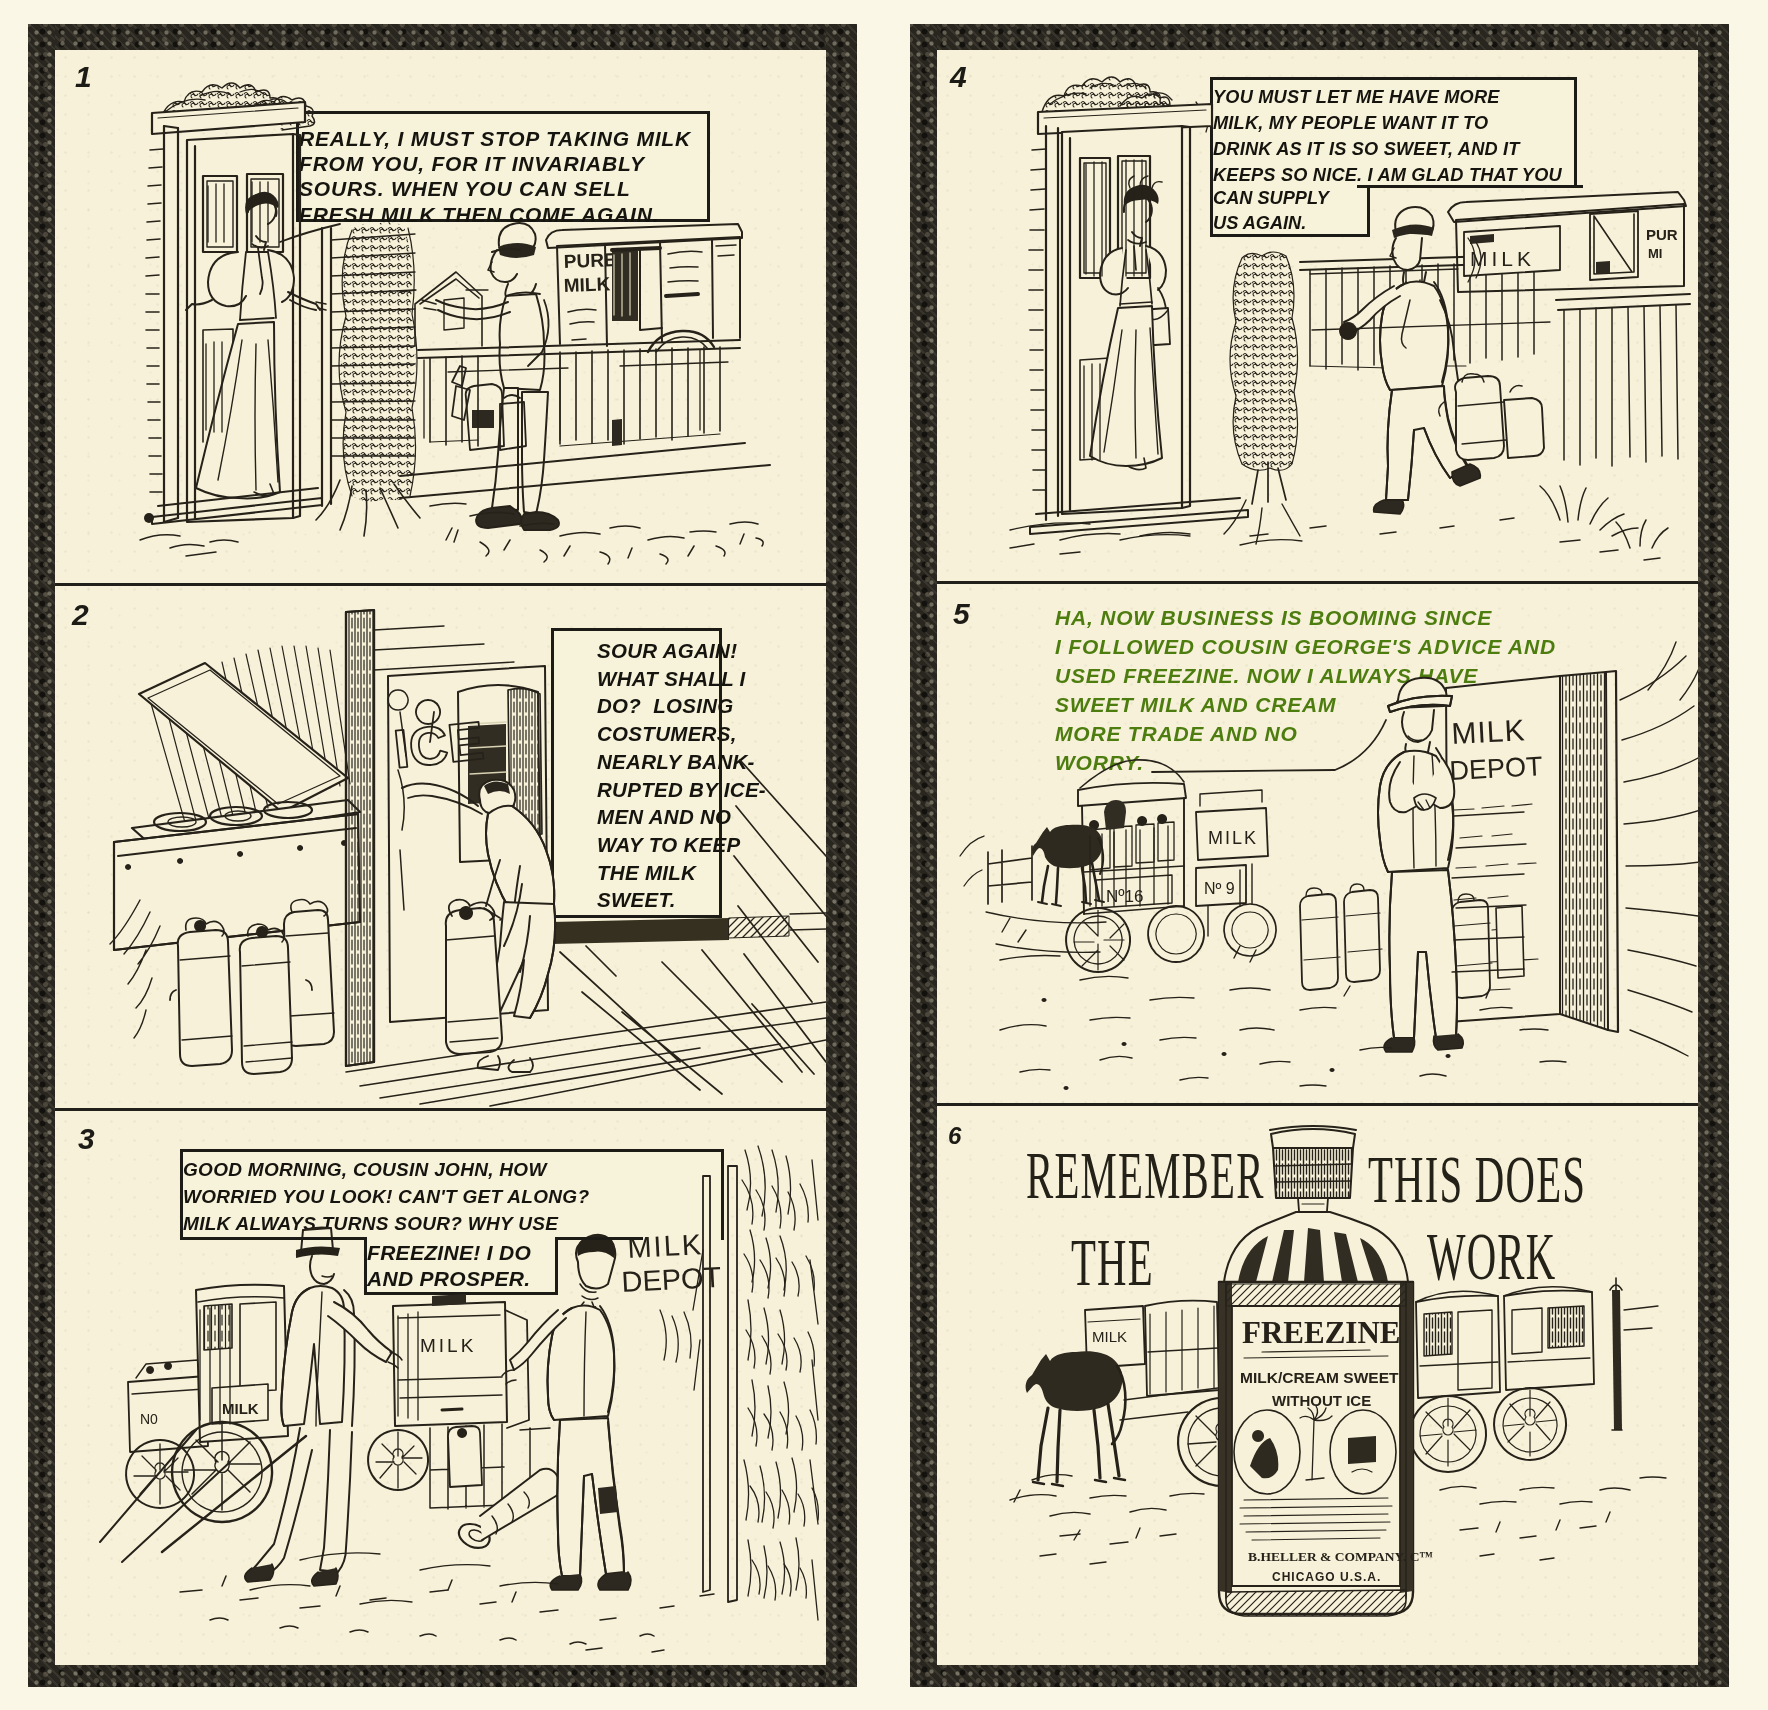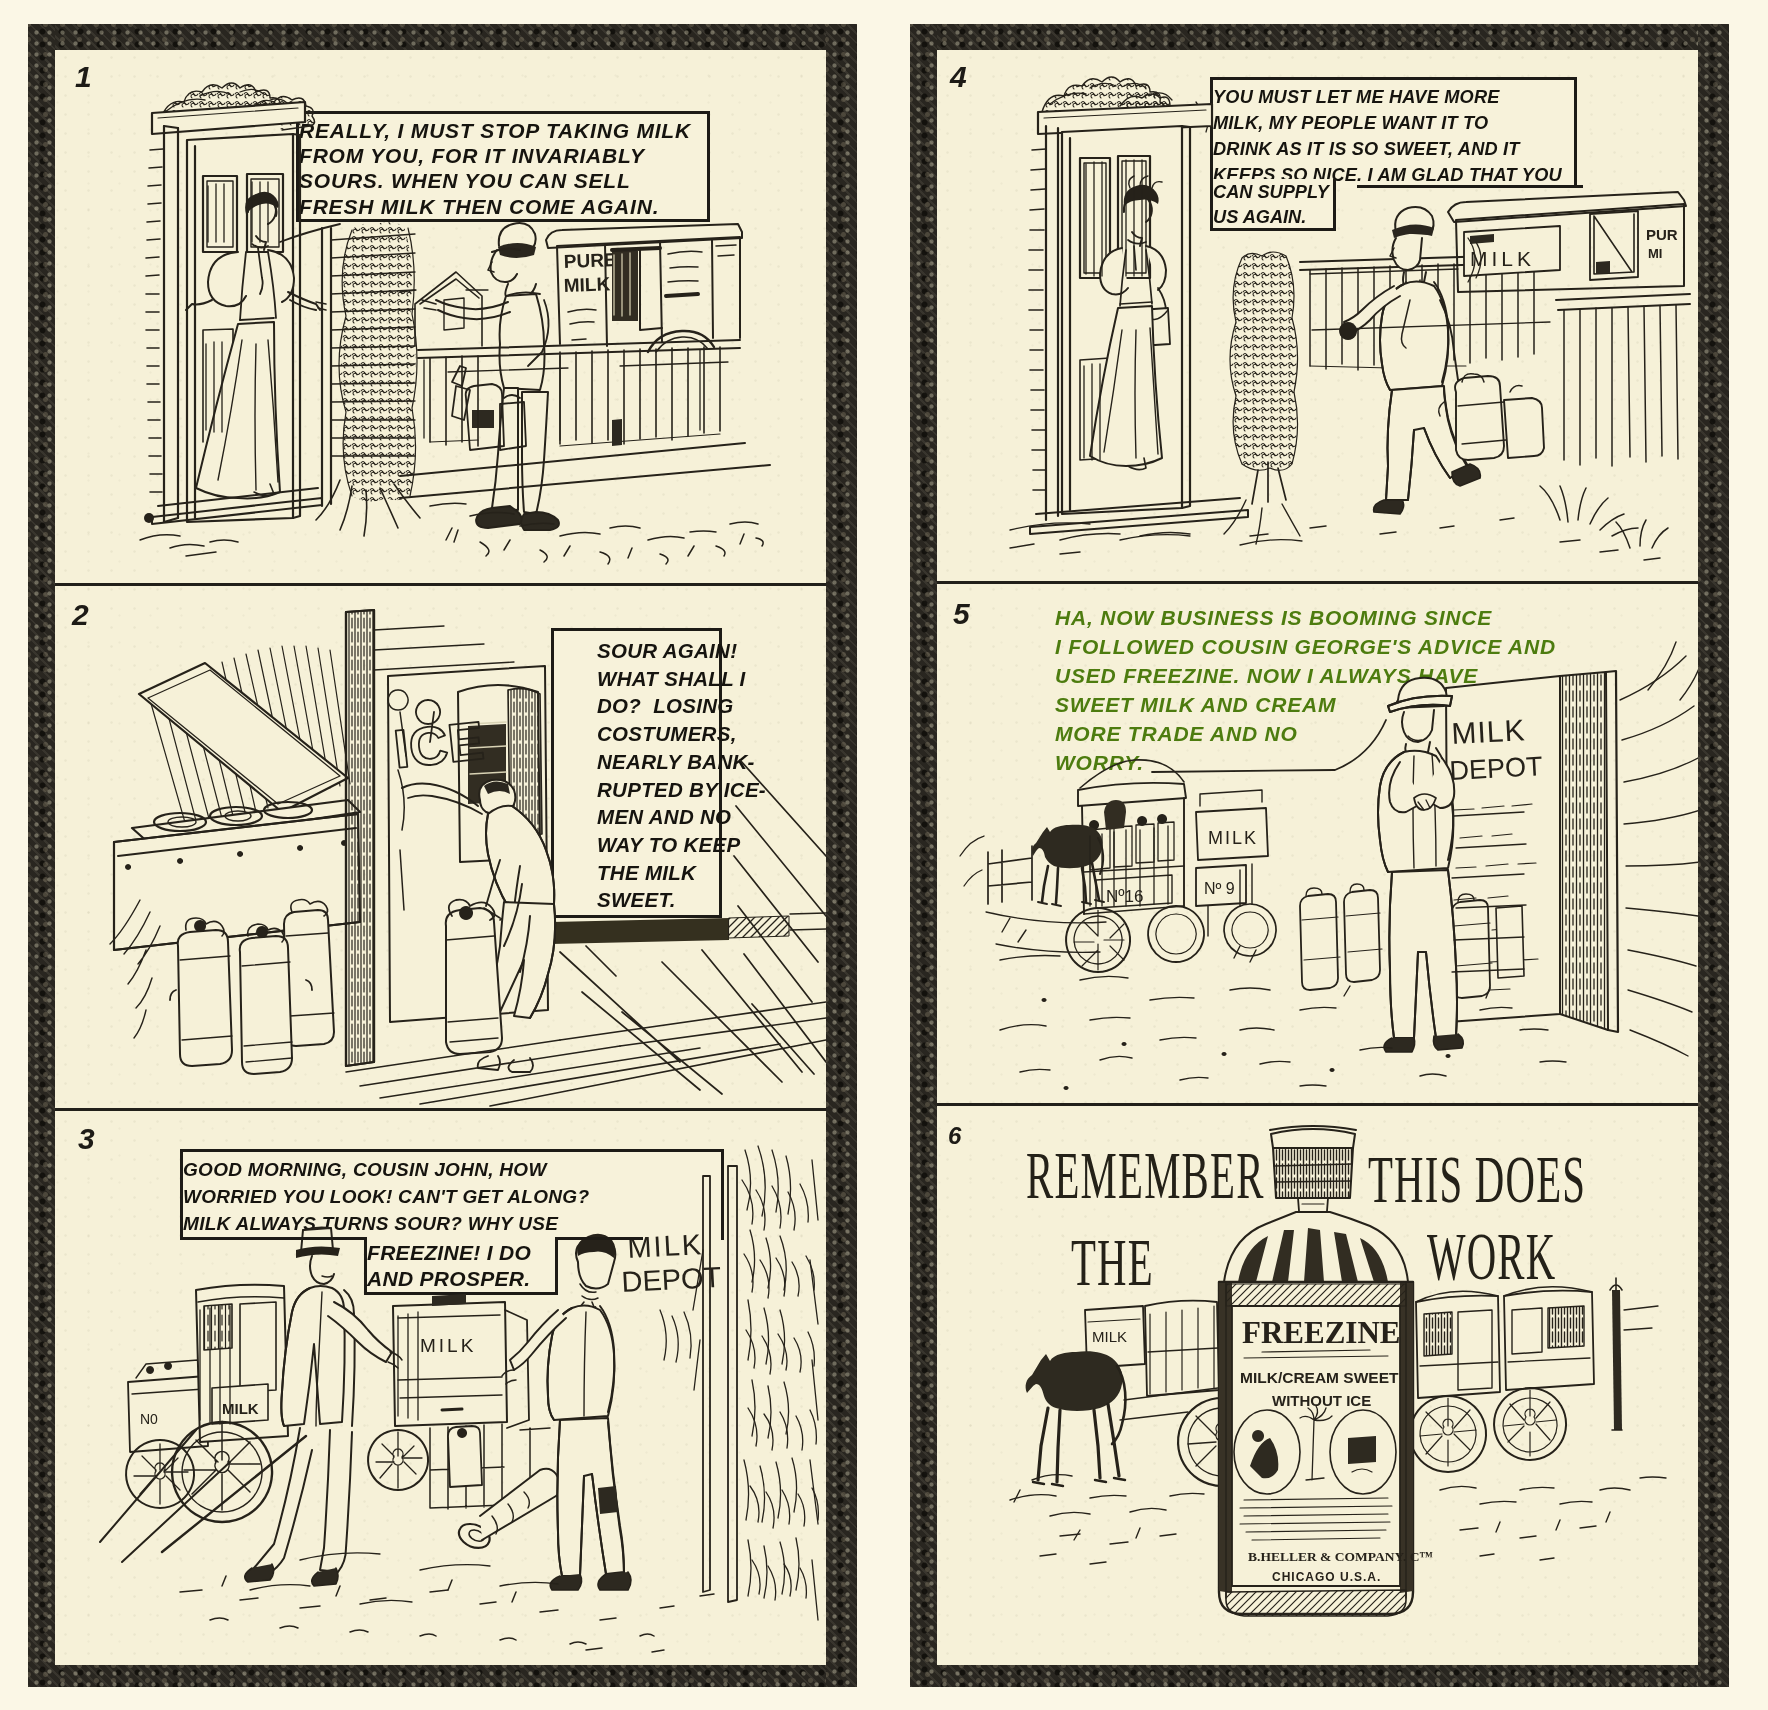--- a/index.html
+++ b/index.html
@@ -43,21 +43,21 @@
 <div class="divider" style="left:937px;top:581px;width:761px;"></div>
 <div class="divider" style="left:937px;top:1103px;width:761px;"></div>
 
 <div class="pnum" style="left:75px;top:60px;">1</div>
 <div class="pnum" style="left:72px;top:598px;">2</div>
 <div class="pnum" style="left:78px;top:1122px;">3</div>
 <div class="pnum" style="left:950px;top:60px;">4</div>
 <div class="pnum" style="left:953px;top:597px;">5</div>
 <div class="pnum" style="left:948px;top:1122px;font-size:24px;">6</div>
 
-<div class="bubble" style="left:296px;top:111px;width:414px;height:111px;font-size:21px;line-height:25.2px;letter-spacing:0.8px;padding-top:4px;">REALLY, I MUST STOP TAKING MILK
+<div class="bubble" style="left:296px;top:111px;width:414px;height:111px;font-size:21px;line-height:25.2px;letter-spacing:0.8px;padding-top:12px;">REALLY, I MUST STOP TAKING MILK
 FROM YOU, FOR IT INVARIABLY
 SOURS. WHEN YOU CAN SELL
 FRESH MILK THEN COME AGAIN.</div>
 
 <svg style="left:55px;top:50px;" width="771" height="533" viewBox="55 50 771 533" fill="none" stroke="#26221a" stroke-width="2.2" stroke-linecap="round" stroke-linejoin="round">
  <defs>
   <pattern id="fol1" width="9" height="9" patternUnits="userSpaceOnUse">
     <path d="M1,4 q2,-3 4,0 q2,3 4,0 M3,8 a2,2 0 1,1 3,-2" stroke="#26221a" stroke-width="1.1" fill="none"></path>
   </pattern>
   <pattern id="hat1" width="7" height="7" patternUnits="userSpaceOnUse">
@@ -436,21 +436,21 @@
  </g>
 </svg>
 
 <div style="position:absolute;left:180px;top:1237px;width:187px;height:3px;background:#1d1b16;"></div>
 <div style="position:absolute;left:555px;top:1237px;width:88px;height:3px;background:#1d1b16;"></div>
 
 <div class="bubble" style="left:1210px;top:77px;width:367px;height:111px;font-size:18.2px;line-height:26px;letter-spacing:0.2px;padding-top:4px;border-bottom:none;">YOU MUST LET ME HAVE MORE
 MILK, MY PEOPLE WANT IT TO
 DRINK AS IT IS SO SWEET, AND IT
 KEEPS SO NICE. I AM GLAD THAT YOU</div>
-<div class="bubble" style="left:1210px;top:179px;width:126px;height:52px;font-size:18.2px;line-height:25px;border-top:none;padding-top:1px;">CAN SUPPLY
+<div class="bubble" style="left:1210px;top:185px;width:160px;height:52px;font-size:18.2px;line-height:25px;border-top:none;padding-top:1px;">CAN SUPPLY
 US AGAIN.</div>
 
 <svg style="left:937px;top:49px;" width="761" height="532" viewBox="937 49 761 532" fill="none" stroke="#26221a" stroke-width="2.2" stroke-linecap="round" stroke-linejoin="round">
  <defs>
   <pattern id="fol4" width="9" height="9" patternUnits="userSpaceOnUse">
     <path d="M1,4 q2,-3 4,0 q2,3 4,0 M3,8 a2,2 0 1,1 3,-2" stroke="#26221a" stroke-width="1.1" fill="none"></path>
   </pattern>
  </defs>
 
  <path d="M1042,112 q6,-20 22,-16 q4,-14 18,-10 q8,-12 20,-4 q10,-10 18,0 q12,-8 16,4 q14,-6 14,6 q12,-2 10,10 q8,4 2,10 l-60,8 Z" fill="url(#fol4)" stroke-width="1.4"></path>

